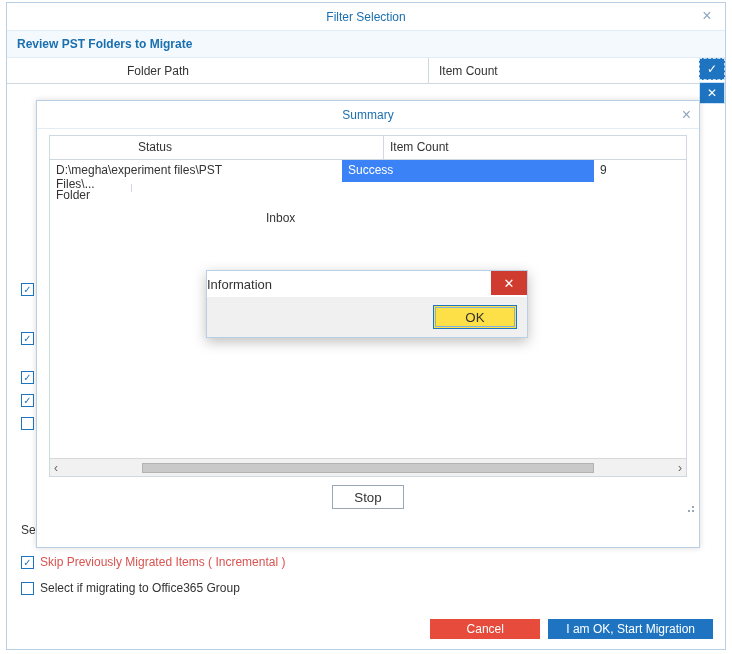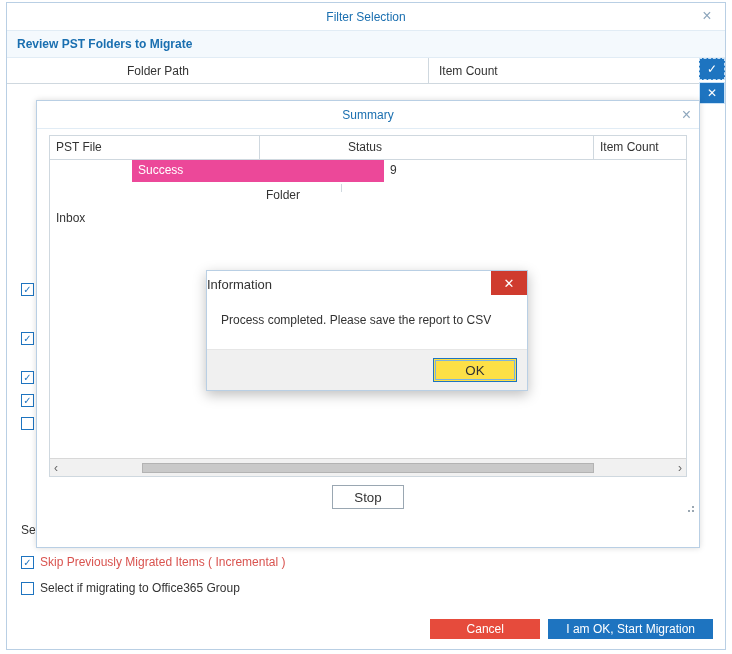--- a/index.html
+++ b/index.html
@@ -192,21 +192,21 @@
   .sum-head > div:last-child { border-right: none; }
   .w-pst { width: 210px; }
   .w-folder { width: 82px; margin-top: 48px; }
   .w-status { width: 252px; }
   .w-count { flex: 1; }
   .sum-row {
     display: flex;
     height: 22px;
   }
   .sum-row > div { padding: 3px 6px; }
-  .cell-status { background: #ec4899; color: #fff; }
+  .cell-status { background: #3b82f6; color: #fff; }
   .sum-scroll {
     position: absolute;
     bottom: 0; left: 0; right: 0;
     height: 18px;
     background: #f1f1f1;
     border-top: 1px solid #d8d8d8;
     display: flex; align-items: center; justify-content: space-between;
     padding: 0 4px;
     color: #666;
   }
@@ -334,26 +334,26 @@
 </div>
 
 <div class="summary">
   <div class="summary-title">
     <span>Summary</span>
     <span class="close">×</span>
   </div>
   <div class="summary-body">
     <div class="sum-table">
       <div class="sum-head">
-        <div class="w-pst">PST File</div>
         <div class="w-folder">Folder</div>
         <div class="w-status">Status</div>
         <div class="w-count">Item Count</div>
       </div>
       <div class="sum-row">
+        <div class="w-pst">D:\megha\experiment files\PST Files\...</div>
         <div class="w-folder">Inbox</div>
         <div class="w-status cell-status">Success</div>
         <div class="w-count">9</div>
       </div>
       <div class="sum-scroll">
         <span>‹</span>
         <div class="thumb"></div>
         <span>›</span>
       </div>
     </div>
@@ -362,17 +362,16 @@
     <button class="btn-stop">Stop</button>
     <div class="grip"></div>
   </div>
 </div>
 
 <div class="info">
   <div class="info-title">
     <span>Information</span>
     <span class="close-red">✕</span>
   </div>
-  <div class="info-body">Process completed. Please save the report to CSV</div>
   <div class="info-foot">
     <button class="btn-ok">OK</button>
   </div>
 </div>
 
 </body></html>

